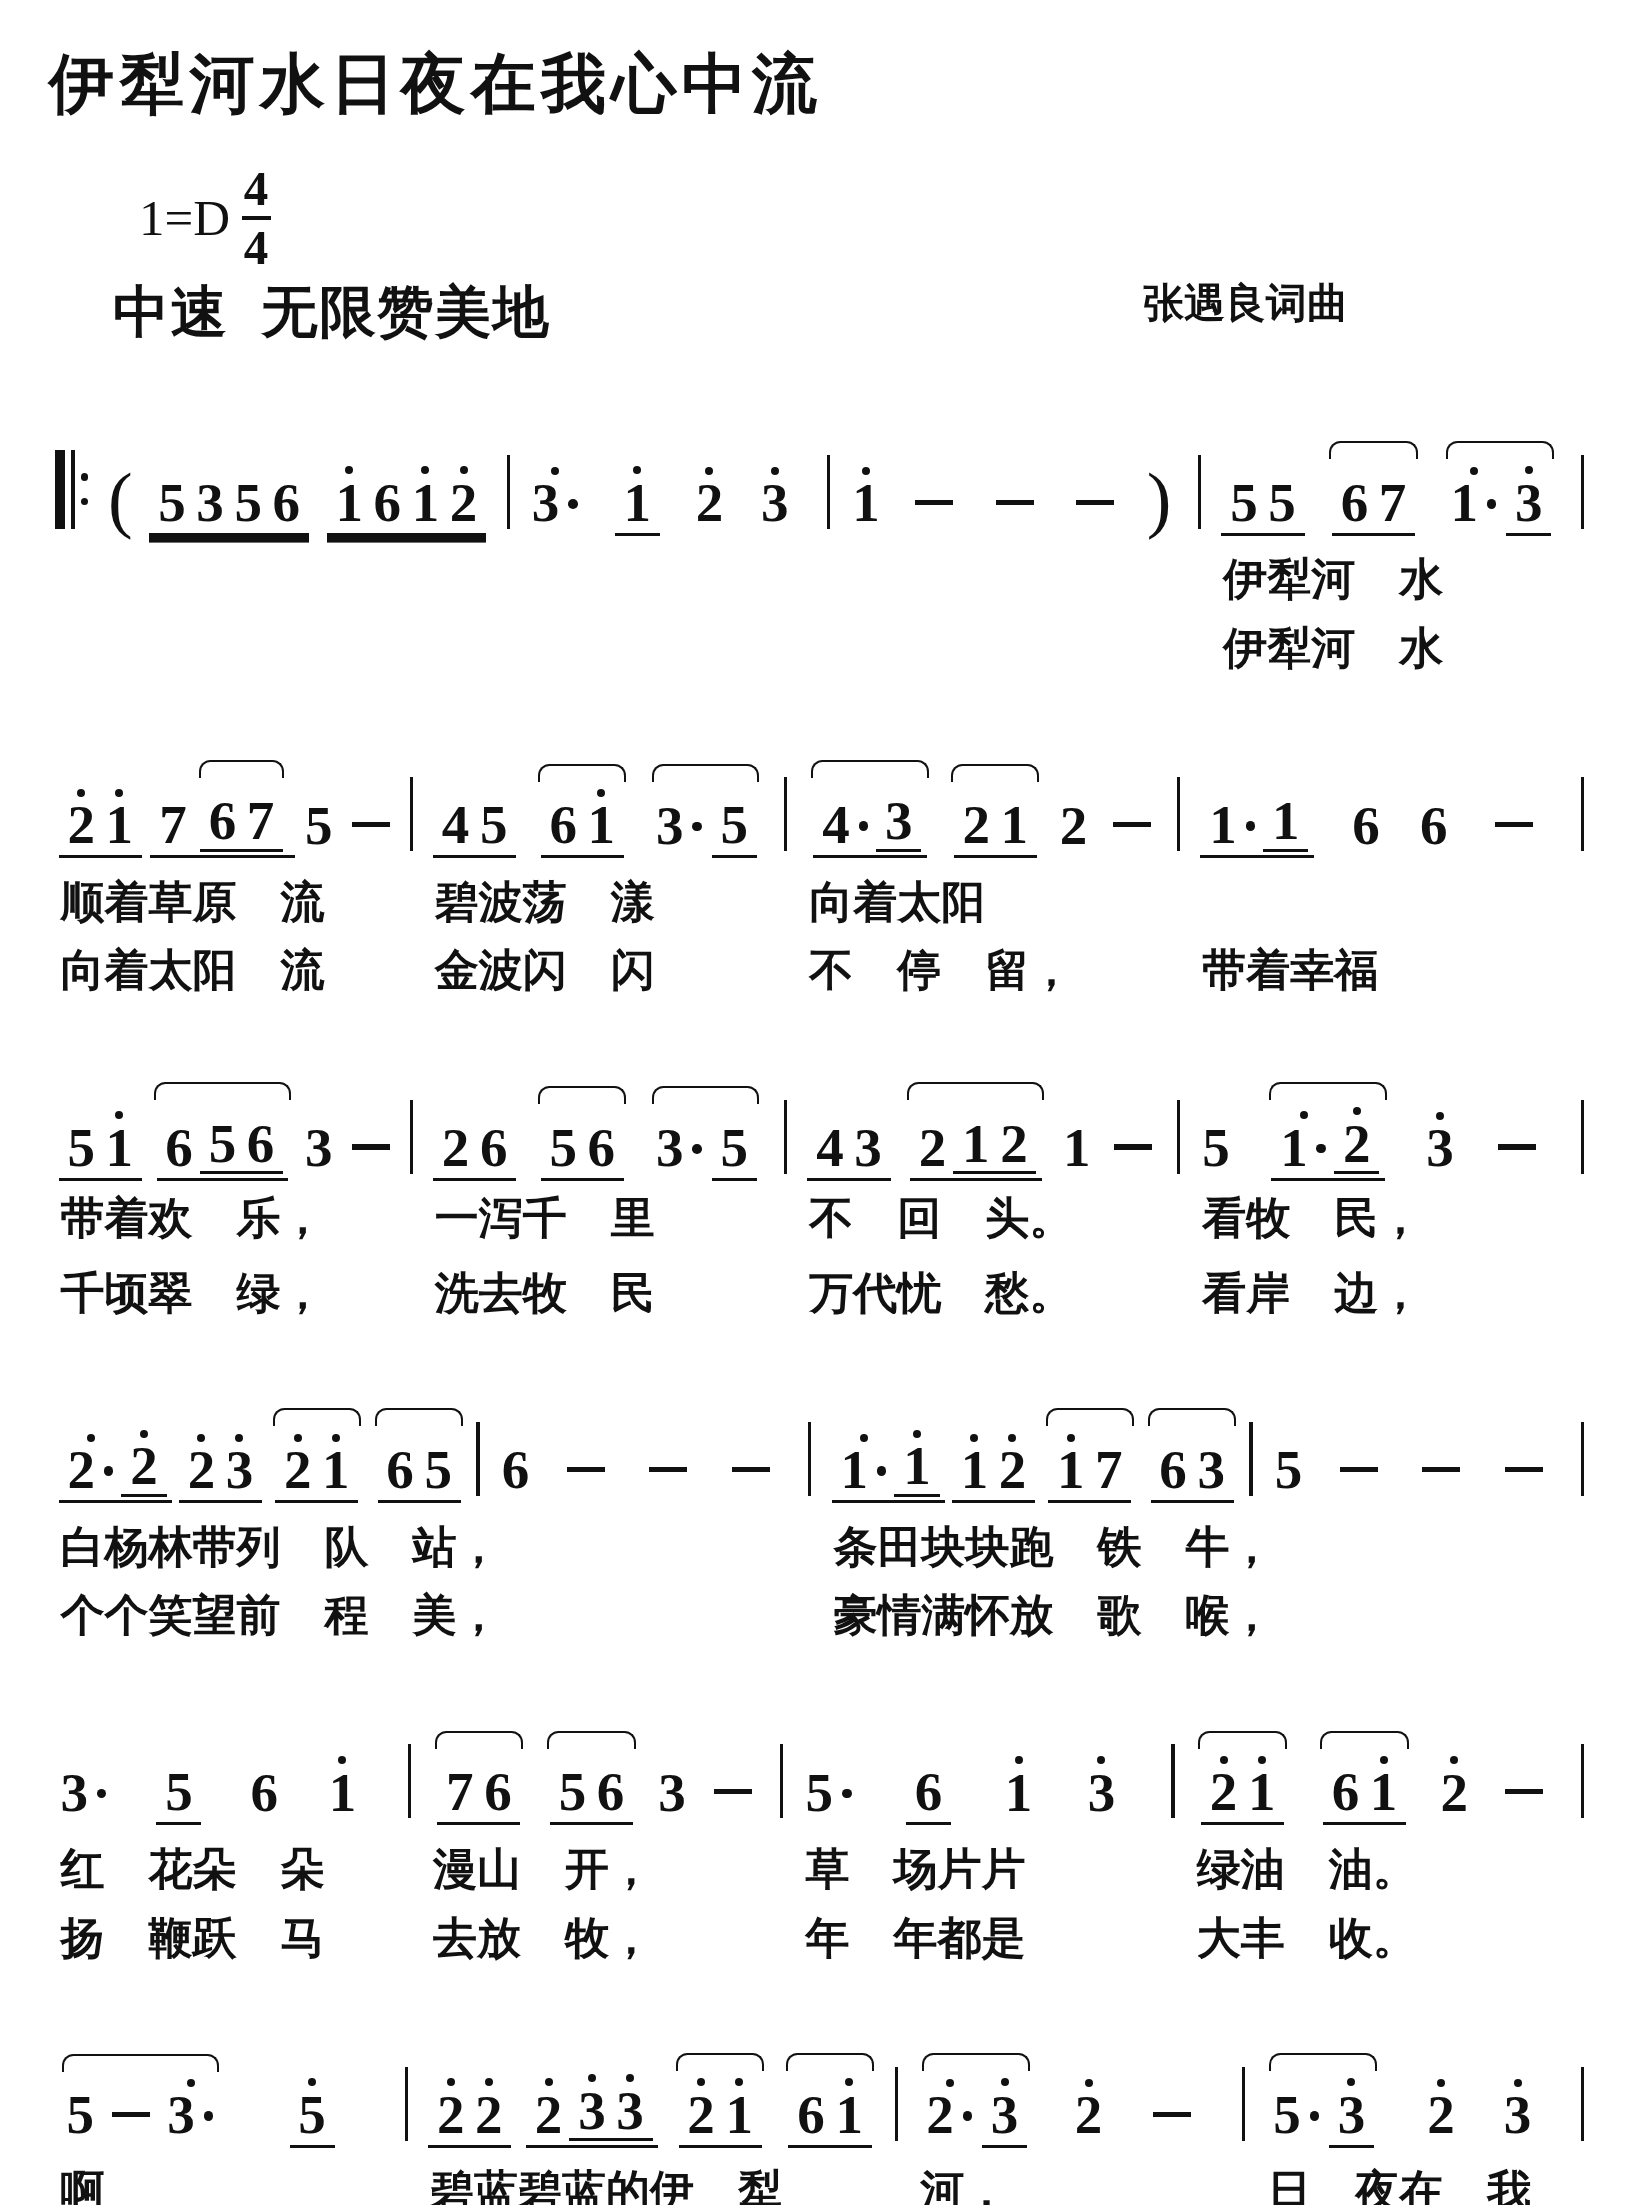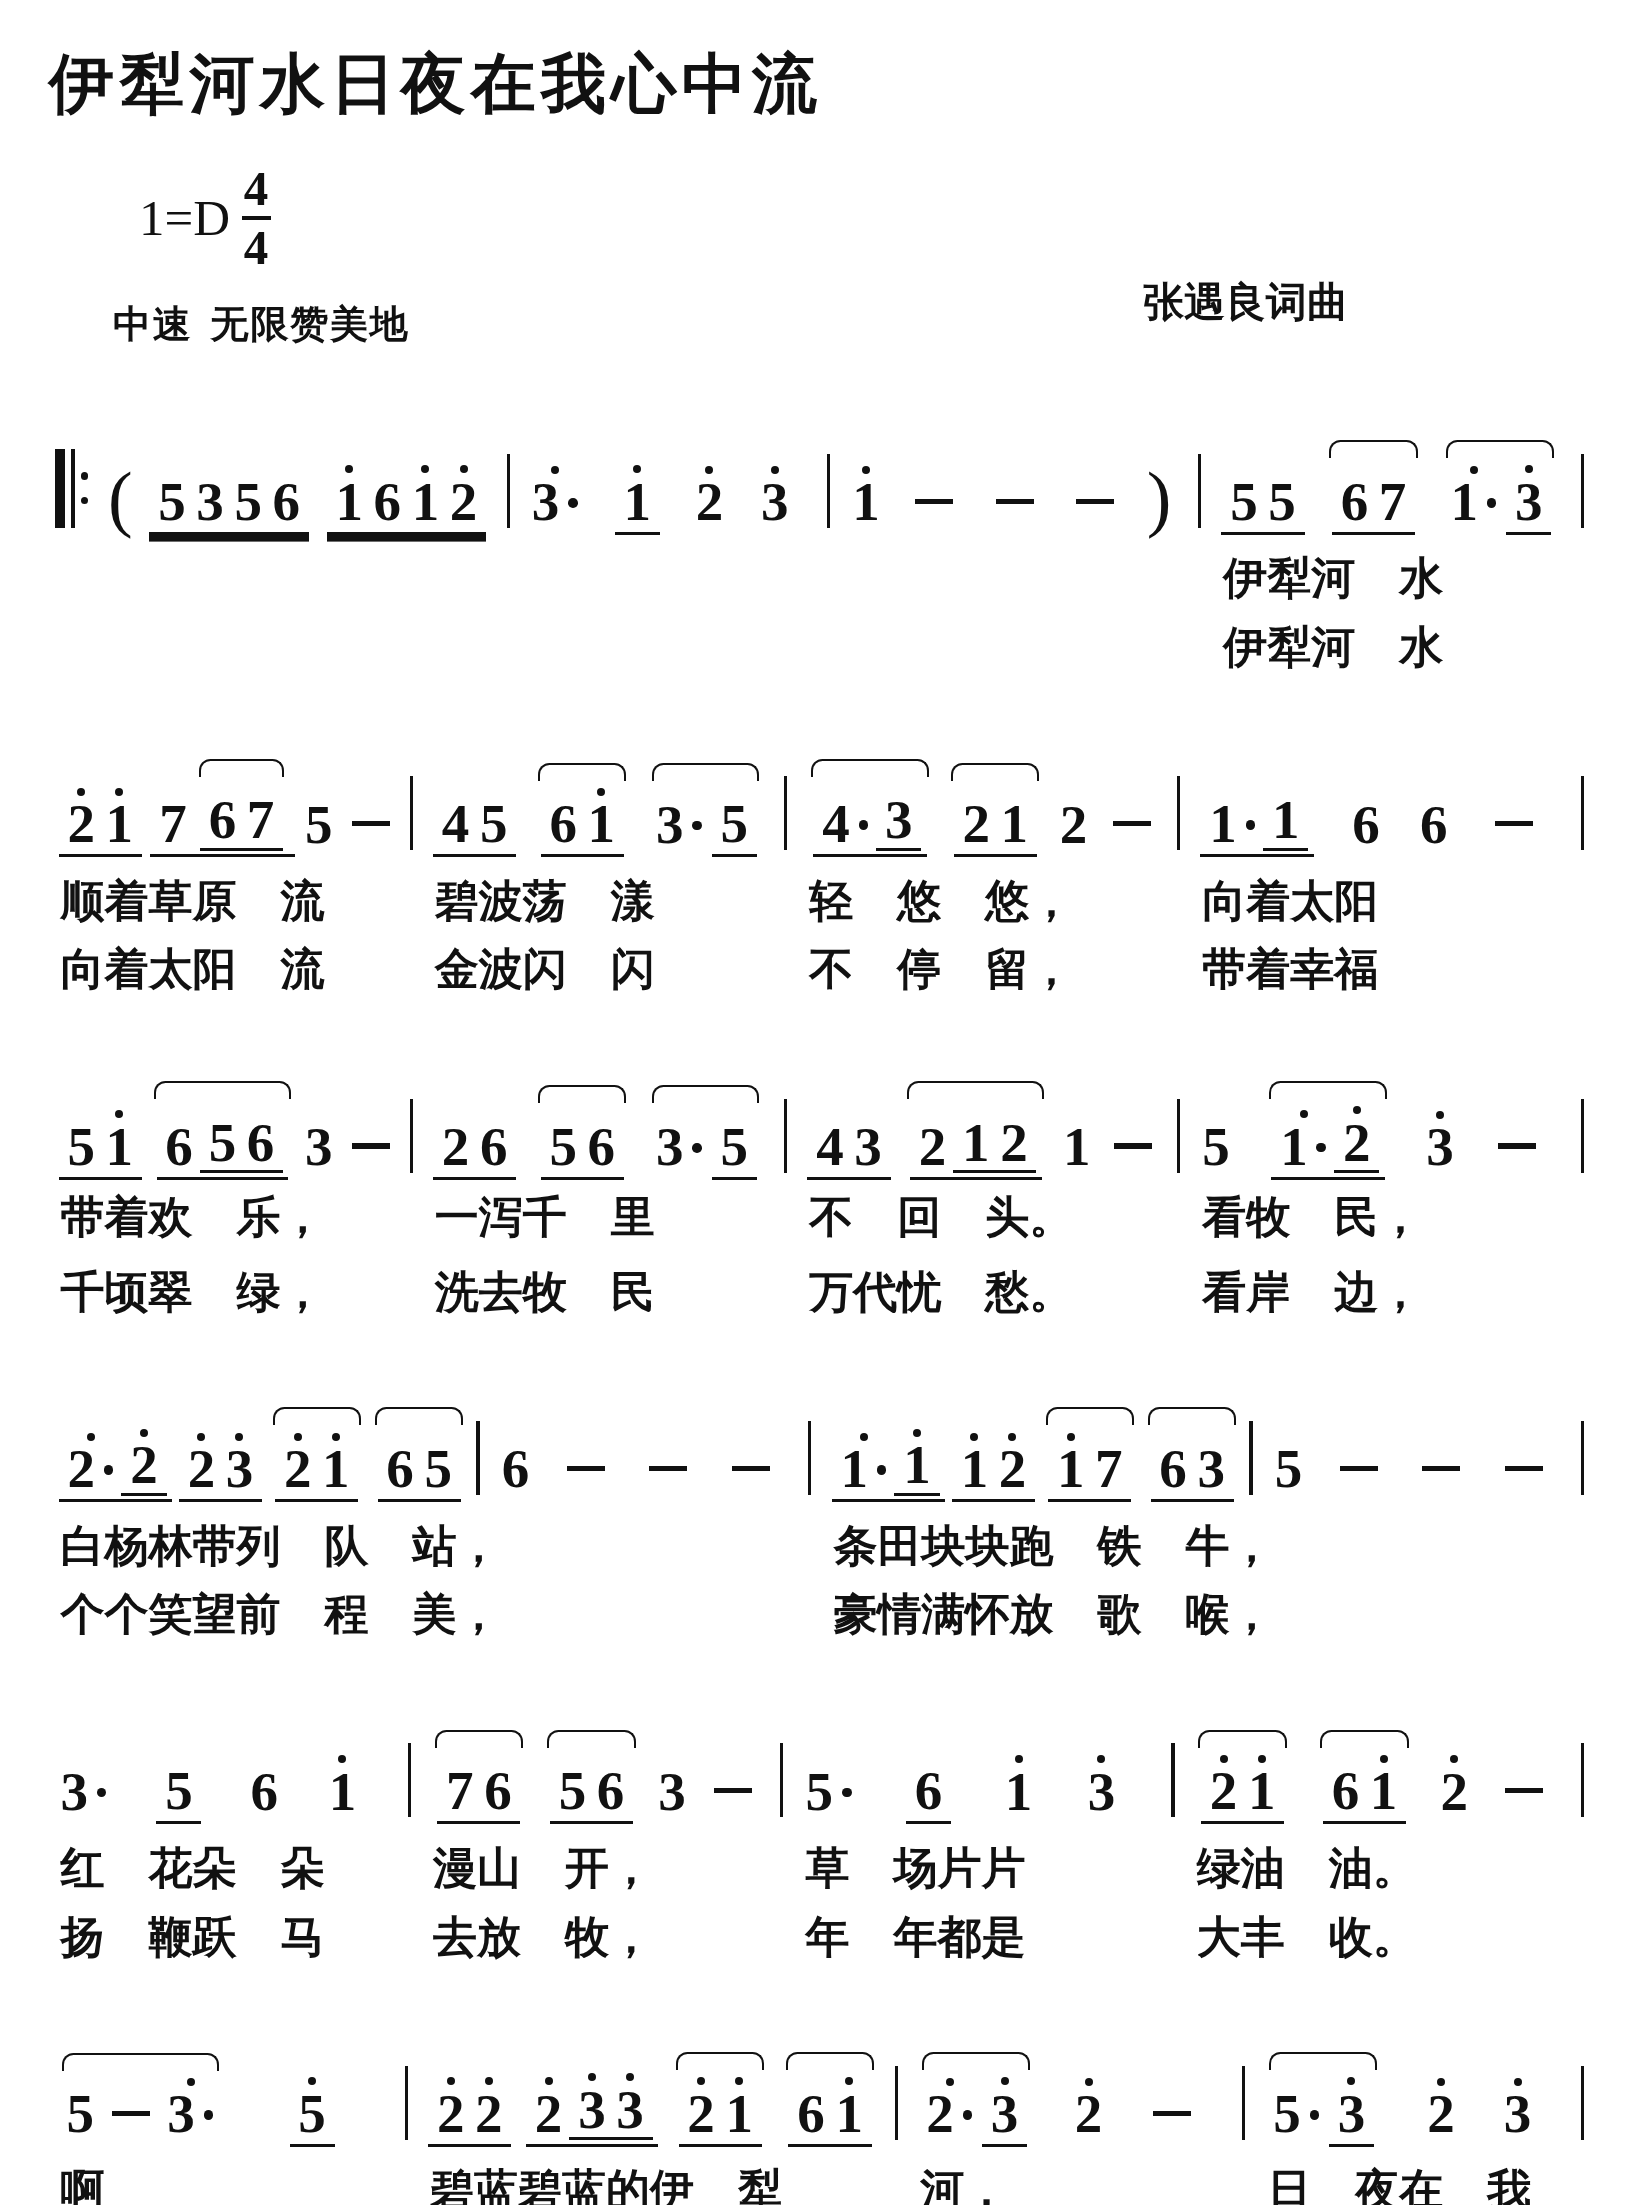--- a/index.html
+++ b/index.html
@@ -8,21 +8,21 @@
     font-family:"Liberation Serif","DejaVu Serif",serif;overflow:hidden;
   }
   .page{padding:40px 49px 0 49px;position:relative;}
   .title{font-size:65px;font-weight:700;letter-spacing:5.3px;}
   .keyrow{margin:35px 0 0 90px;display:flex;align-items:center;height:110px;}
   .tonic{font-size:51px;font-weight:400;}
   .frac{display:flex;flex-direction:column;align-items:center;margin-left:11.5px;}
   .fn{font-size:49px;font-weight:700;line-height:1;}
   .fb{width:29px;height:3.5px;background:#111;margin:3.5px 0;}
   .meta{display:flex;justify-content:space-between;align-items:flex-end;margin:1.8px 247px 0 64px;}
-  .tempo{font-size:38px;font-weight:700;letter-spacing:1.8px;display:flex;gap:18px;}
+  .tempo{font-size:56px;font-weight:700;letter-spacing:1.8px;display:flex;gap:33px;}
   .credit{font-size:41px;font-weight:700;margin-bottom:20px;}
 
   .system{margin-top:42px;}
   .grid{display:grid;}
   .c0{grid-template-columns:1.5fr 1.02fr 1.18fr 1.22fr;}
   .c1{grid-template-columns:1fr 1fr 1.05fr 1.08fr;}
   .c2{grid-template-columns:1fr 1fr 1.05fr 1.08fr;}
   .c3{grid-template-columns:1.05fr 1fr 1.08fr 1fr;}
   .c4{grid-template-columns:1fr 1fr 1.05fr 1.1fr;}
   .c5{grid-template-columns:0.98fr 1.3fr 0.92fr 0.9fr;}
@@ -451,21 +451,20 @@
               <span class="drow">
                 <span class="dg">6</span>
               </span>
             </span>
             <span class="dash"></span>
           </div>
         </div>
         <div class="grid lrow c1">
           <div class="lc">顺着草原　流</div>
           <div class="lc">碧波荡　漾</div>
-          <div class="lc">轻　悠　悠，</div>
           <div class="lc">向着太阳</div>
         </div>
         <div class="grid lrow c1 second">
           <div class="lc">向着太阳　流</div>
           <div class="lc">金波闪　闪</div>
           <div class="lc">不　停　留，</div>
           <div class="lc">带着幸福</div>
         </div>
       </div>
       <div class="system">

